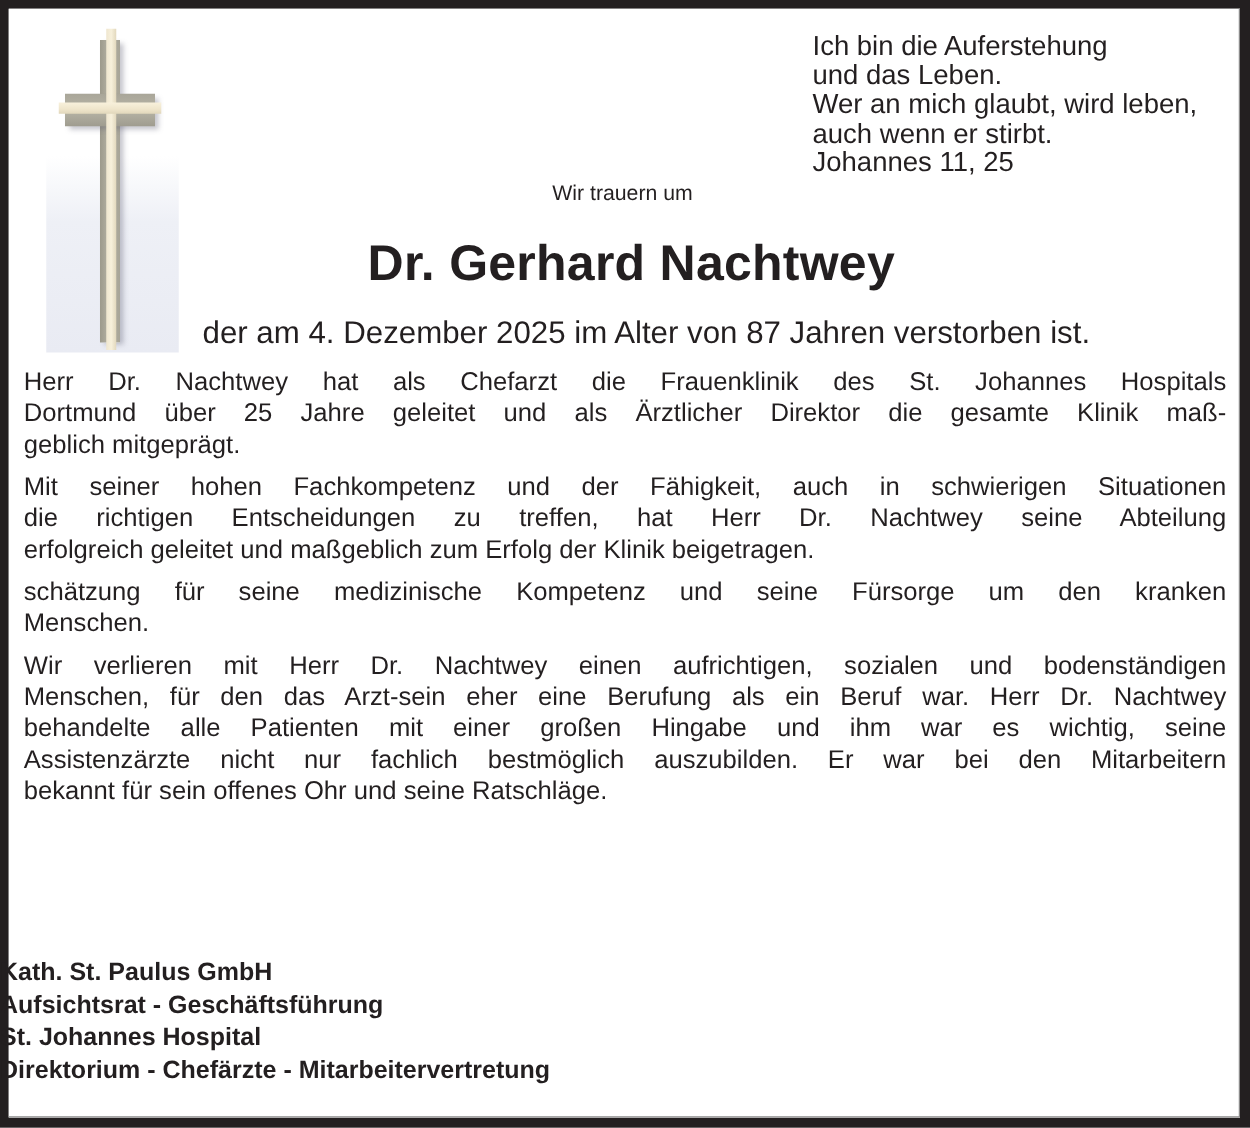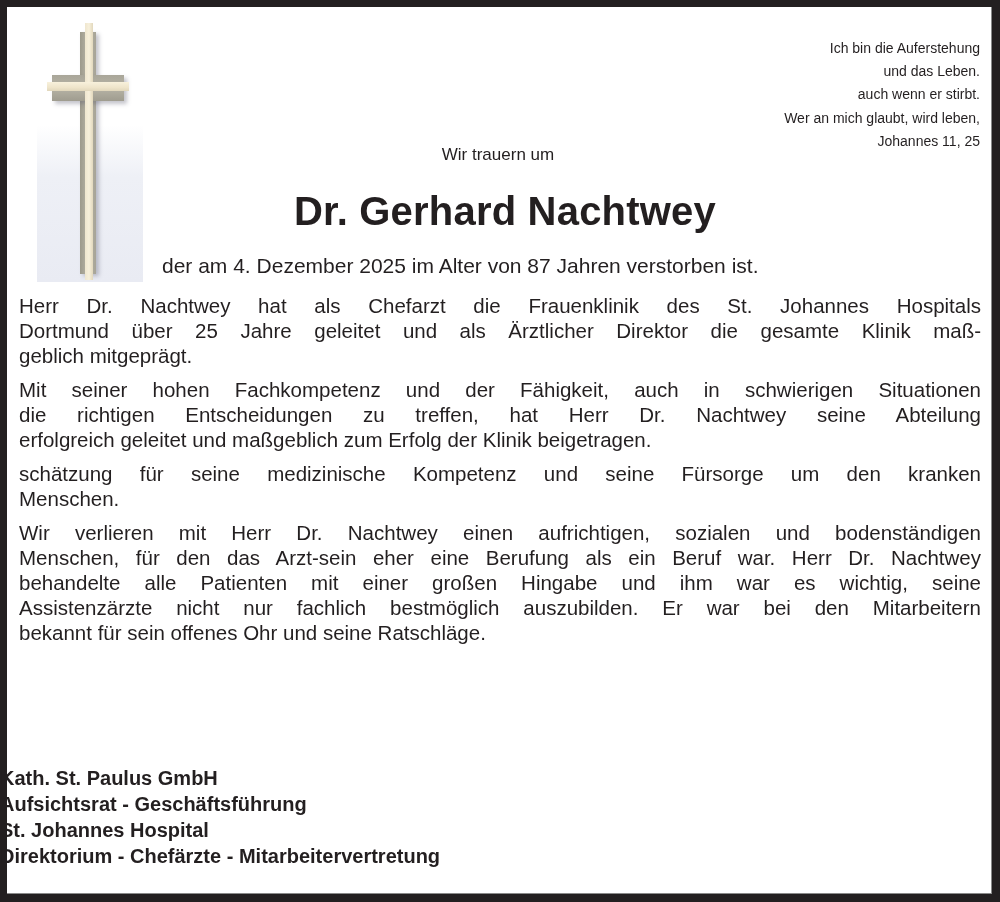--- a/index.html
+++ b/index.html
@@ -68,24 +68,23 @@
       width: 82px; height: 9px;
       background: linear-gradient(to bottom, #f8f1dc, #efe5cb 60%, #e1d7bb);
     }
 
     
     .quote {
       position: absolute;
       right: 20px;
       top: 25px;
       width: 330px;
-      text-align: right;
-      font-size: 14px;
+      text-align: left;
+      font-size: 22px;
       line-height: 23.2px;
-      margin-top: 12px;
     }
     .quote-line { display: block; white-space: nowrap; }
 
     .intro {
       position: absolute;
       left: 0; width: 996px;
       top: 142px;
       text-align: center;
       font-size: 17px;
       line-height: 26px;
@@ -100,21 +99,21 @@
       font-size: 40px;
       font-weight: bold;
       line-height: 50px;
       letter-spacing: 0.2px;
     }
 
     .death-line {
       position: absolute;
       left: 162px;
       top: 252px;
-      font-size: 21px;
+      font-size: 25px;
       line-height: 28px;
       white-space: nowrap;
     }
 
     .body-text {
       position: absolute;
       left: 19px;
       top: 293px;
       width: 962px;
       font-size: 20.5px;
@@ -157,22 +156,22 @@
 <div>
   <div class="cross-back-v"></div>
   <div class="cross-back-h"></div>
   <div class="cross-front-v"></div>
   <div class="cross-front-h"></div>
 </div>
 
 <div class="quote">
   <span class="quote-line">Ich bin die Auferstehung</span>
   <span class="quote-line">und das Leben.</span>
+  <span class="quote-line">Wer an mich glaubt, wird leben,</span>
   <span class="quote-line">auch wenn er stirbt.</span>
-  <span class="quote-line">Wer an mich glaubt, wird leben,</span>
   <span class="quote-line">Johannes 11, 25</span>
 </div>
 
 <div class="intro">
   <span>Wir trauern um</span>
 </div>
 
 <div class="name">Dr. Gerhard Nachtwey</div>
 
 <div class="death-line">der am 4. Dezember 2025 im Alter von 87 Jahren verstorben ist.</div>

